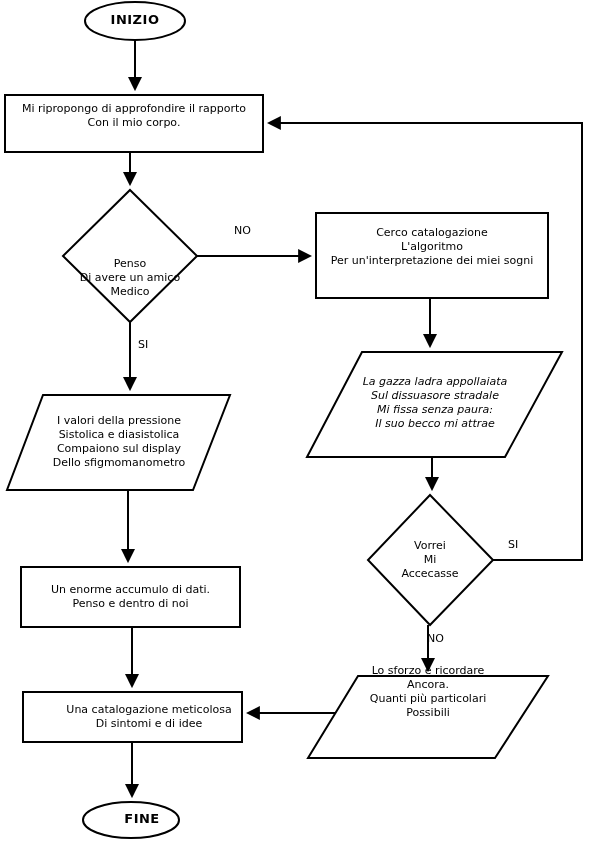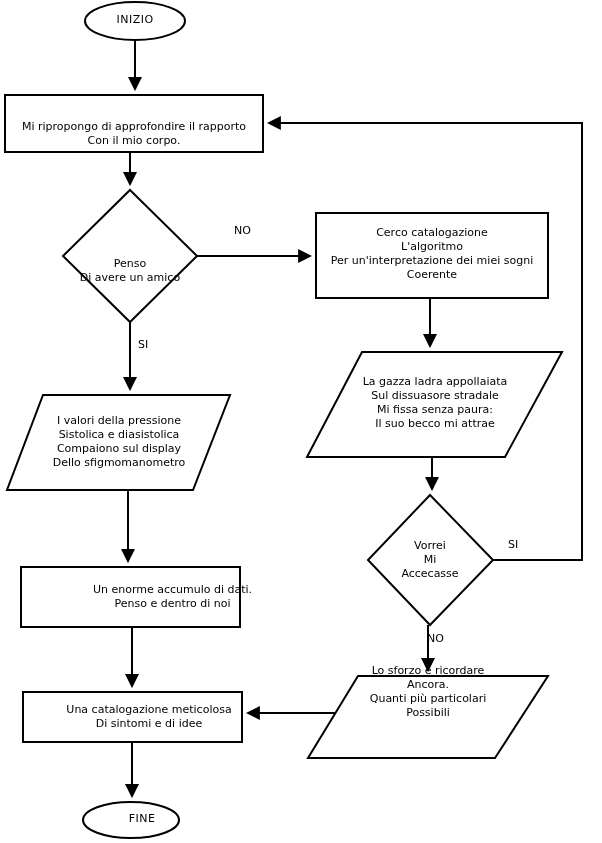--- a/index.html
+++ b/index.html
@@ -7,22 +7,22 @@
     position:relative;width:602px;height:843px;background:#ffffff;
     font-family:"DejaVu Sans","Liberation Sans",sans-serif;color:#000;
     overflow:hidden;
   }
   #flow-svg{position:absolute;left:0;top:0;}
   .node-text{
     position:absolute;text-align:center;font-size:11px;line-height:14px;
     color:#000;white-space:nowrap;
   }
   .node-text .ln{display:block;}
-  .terminator-text{font-weight:normal;font-size:11px;letter-spacing:.5px;}
-  .italic-text{}
+  .terminator-text{font-weight:bold;font-size:13px;letter-spacing:.5px;}
+  .italic-text{font-style:italic;}
   .branch-label{position:absolute;font-size:11px;}
 </style>
 </head>
 <body>
 
 <div id="stage">
 
   <svg id="flow-svg" width="602" height="843" viewBox="0 0 602 843">
     <defs>
       <marker id="arrow" viewBox="0 0 10 10" refX="8.5" refY="5" markerWidth="7" markerHeight="7" orient="auto-start-reverse">
@@ -57,35 +57,35 @@
       <rect x="21" y="567" width="219" height="60"></rect>
       <rect x="23" y="692" width="219" height="50"></rect>
       <ellipse cx="131" cy="820" rx="48" ry="18"></ellipse>
     </g>
   </svg>
 
   <div class="node-text terminator-text" style="left:85px;top:13px;width:100px;">
     <span class="ln">INIZIO</span>
   </div>
 
-  <div class="node-text" style="left:5px;top:120px;width:258px;">
+  <div class="node-text" style="left:5px;top:102px;width:258px;">
     <span class="ln">Mi ripropongo di approfondire il rapporto</span>
     <span class="ln">Con il mio corpo.</span>
   </div>
 
   <div class="node-text" style="left:55px;top:233px;width:150px;margin-top:24px;">
     <span class="ln">Penso</span>
     <span class="ln">Di avere un amico</span>
+    <span class="ln">Medico</span>
   </div>
 
   <div class="node-text" style="left:316px;top:226px;width:232px;">
     <span class="ln">Cerco catalogazione</span>
     <span class="ln">L'algoritmo</span>
     <span class="ln">Per un'interpretazione dei miei sogni</span>
-    <span class="ln">Coerente</span>
   </div>
 
   <div class="node-text italic-text" style="left:330px;top:375px;width:210px;">
     <span class="ln">La gazza ladra appollaiata</span>
     <span class="ln">Sul dissuasore stradale</span>
     <span class="ln">Mi fissa senza paura:</span>
     <span class="ln">Il suo becco mi attrae</span>
   </div>
 
   <div class="node-text" style="left:375px;top:539px;width:110px;">
@@ -101,21 +101,21 @@
     <span class="ln">Possibili</span>
   </div>
 
   <div class="node-text" style="left:18px;top:414px;width:202px;text-align:center;">
     <span class="ln">I valori della pressione</span>
     <span class="ln">Sistolica e diasistolica</span>
     <span class="ln">Compaiono sul display</span>
     <span class="ln">Dello sfigmomanometro</span>
   </div>
 
-  <div class="node-text" style="left:21px;top:583px;width:219px;padding-left:42px;">
+  <div class="node-text" style="left:21px;top:583px;width:219px;">
     <span class="ln">Un enorme accumulo di dati.</span>
     <span class="ln">Penso e dentro di noi</span>
   </div>
 
   <div class="node-text" style="left:23px;top:703px;width:252px;">
     <span class="ln">Una catalogazione meticolosa</span>
     <span class="ln">Di sintomi e di idee</span>
   </div>
 
   <div class="node-text terminator-text" style="left:83px;top:812px;width:118px;">

